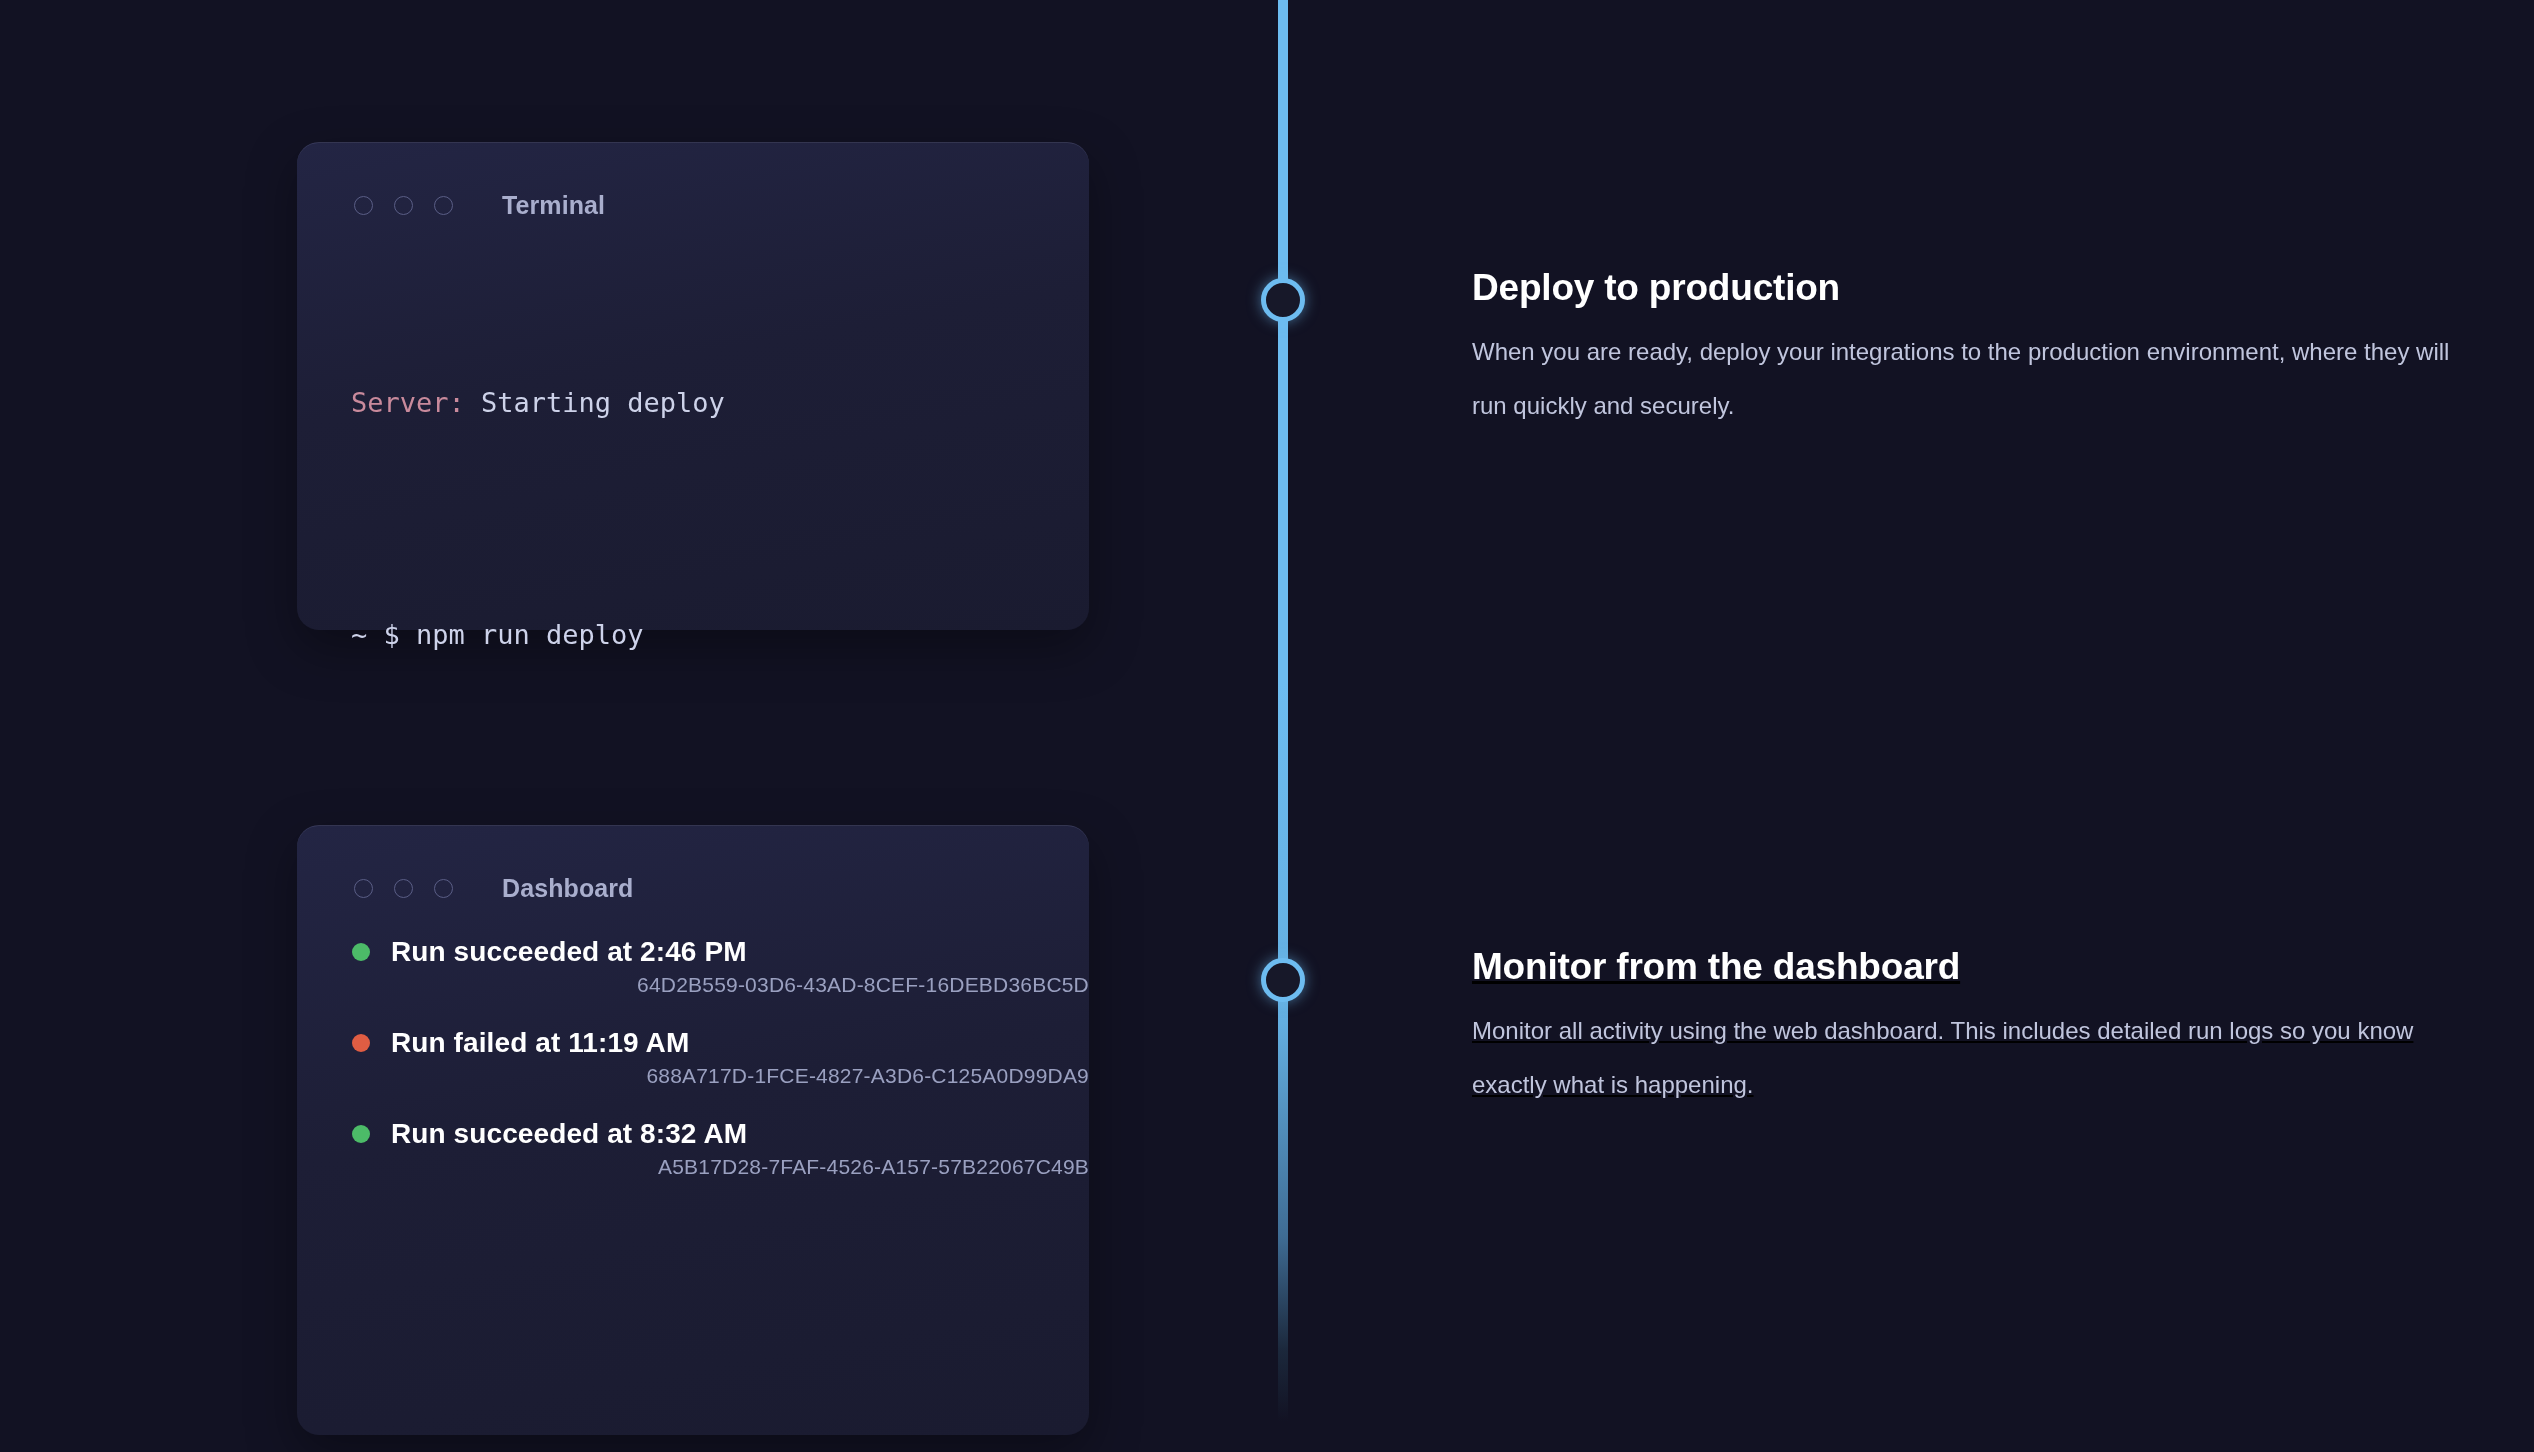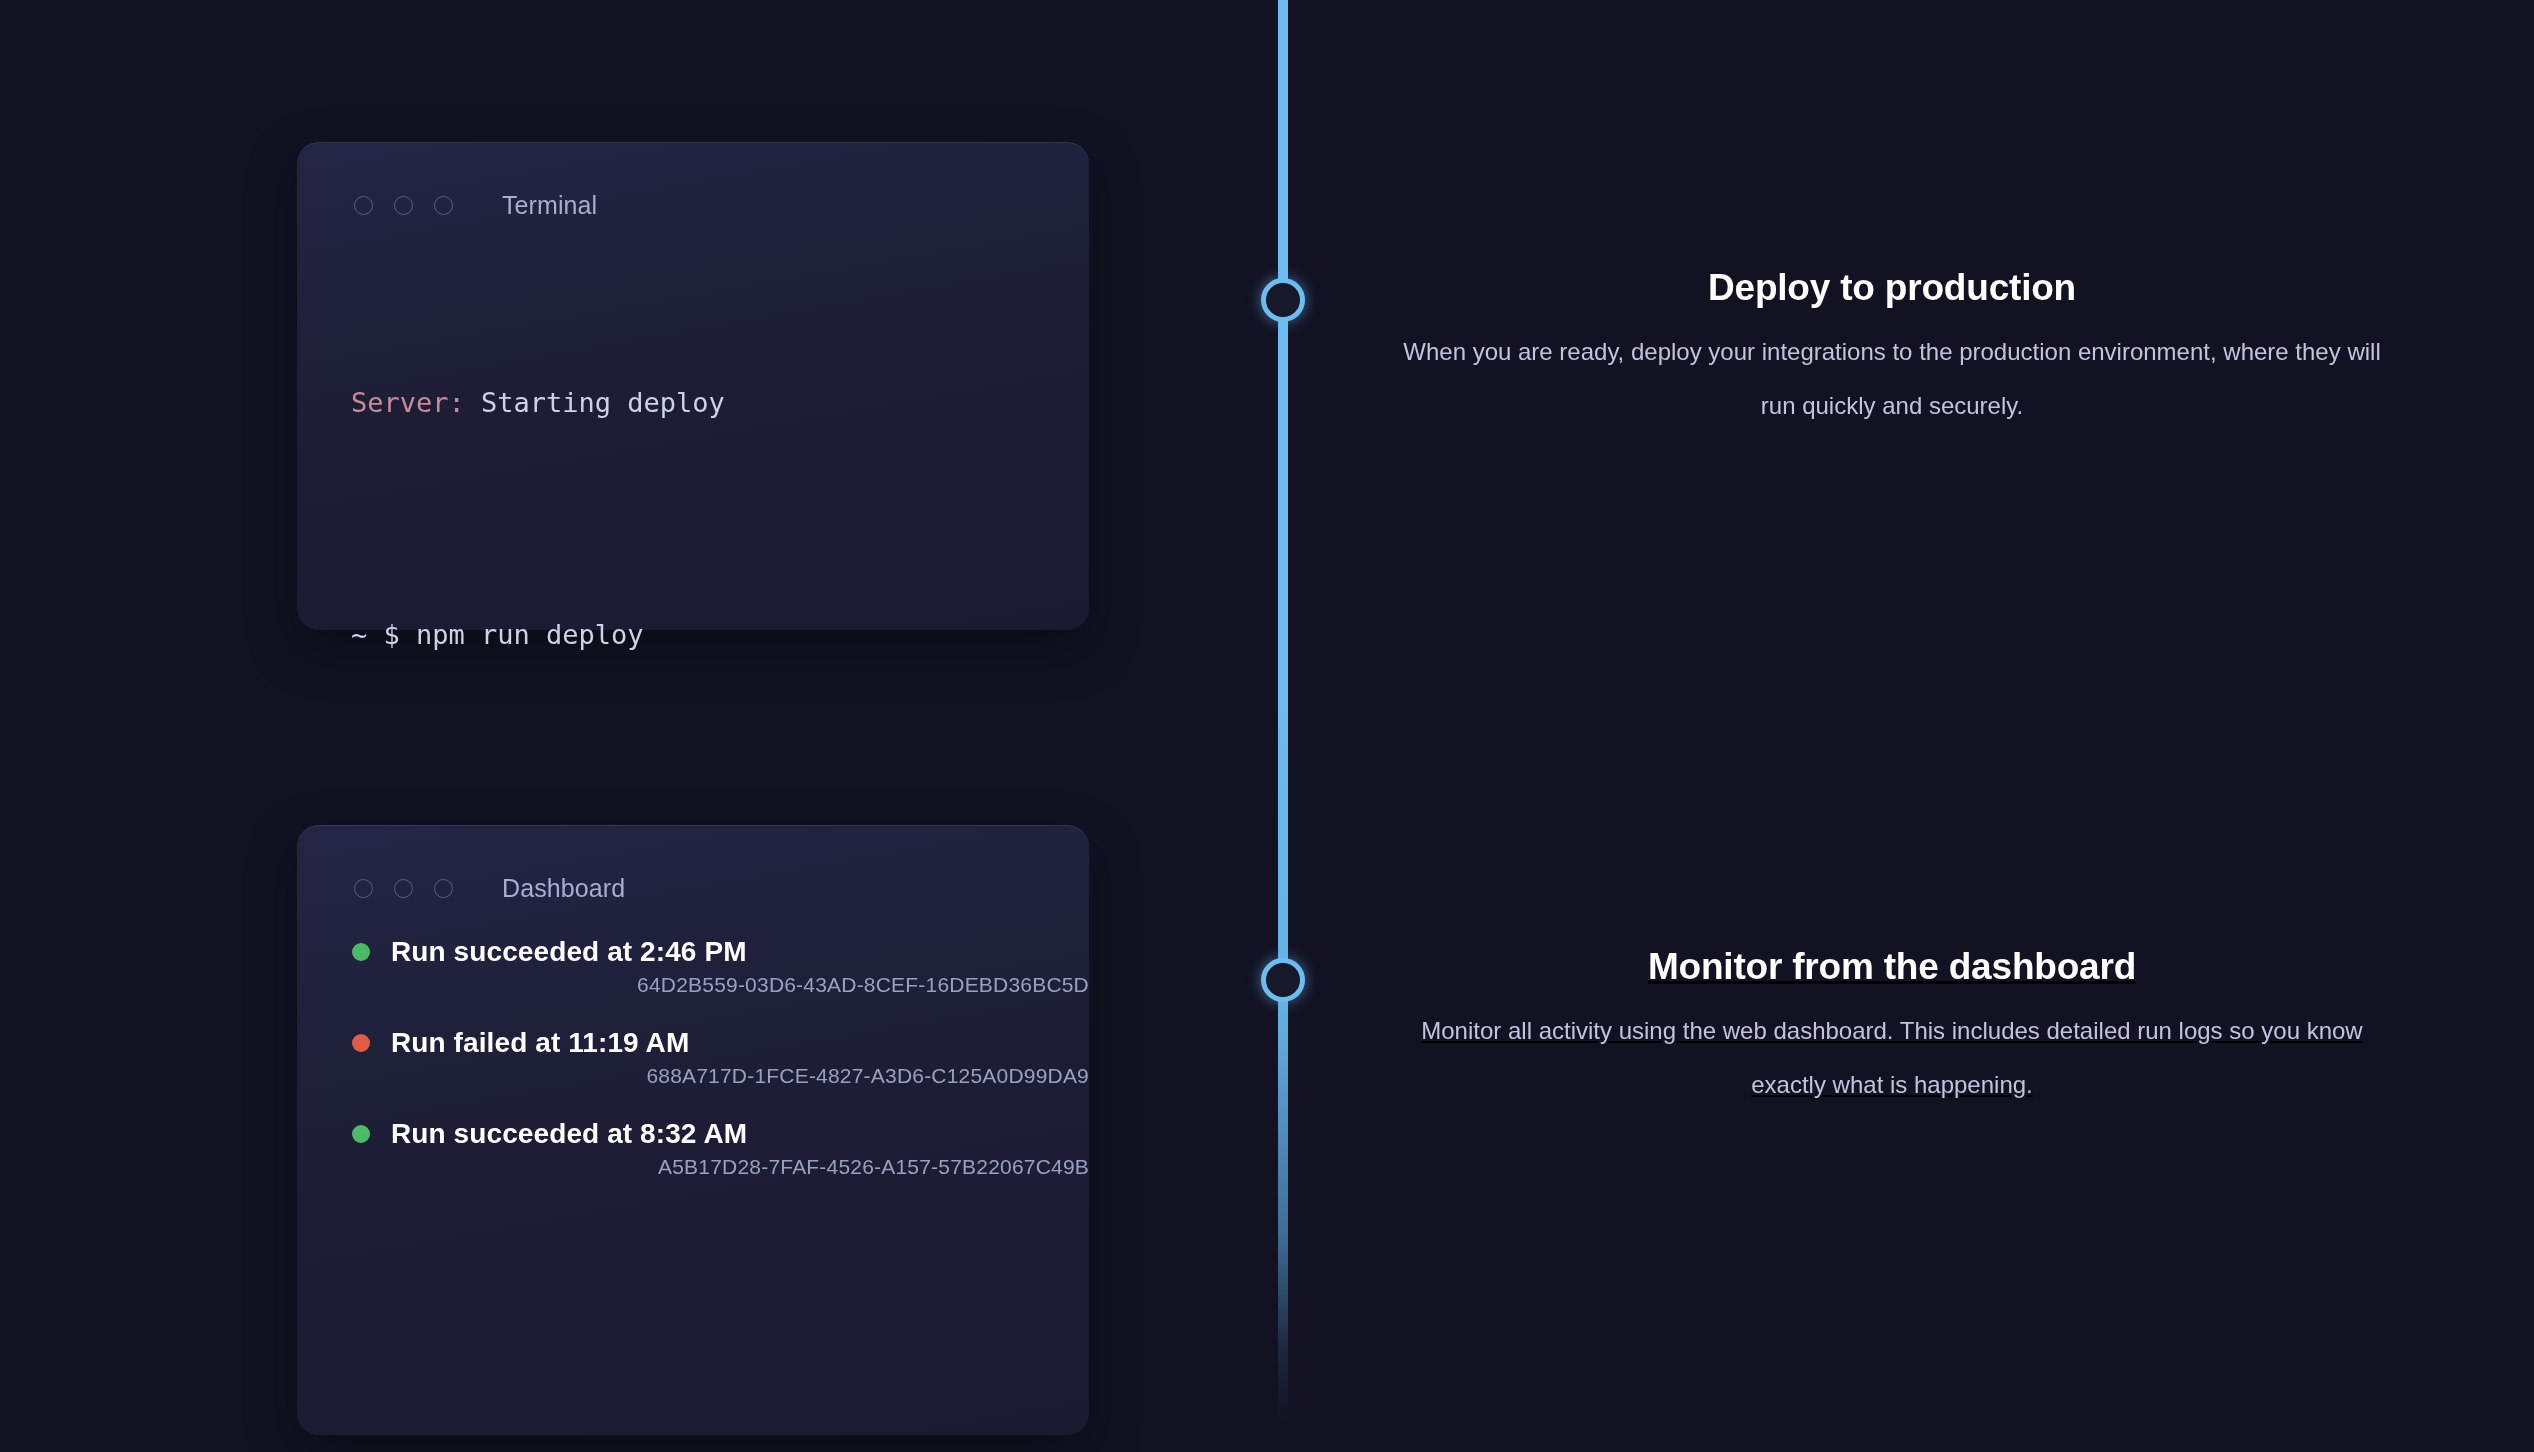--- a/index.html
+++ b/index.html
@@ -67,21 +67,21 @@
     width: 19px;
     height: 19px;
     border-radius: 50%;
     border: 1.6px solid #5A5E86;
     box-sizing: border-box;
     margin-right: 21px;
   }
   .window-title {
     margin-left: 28px;
     font-size: 25px;
-    font-weight: normal;
+    font-weight: bold;
     color: #A9AECD;
     letter-spacing: 0.1px;
   }
 
   
   #terminal-body {
     padding: 38px 0 0 54px;
     font-family: "DejaVu Sans Mono", "Liberation Mono", monospace;
     font-size: 27px;
     line-height: 58px;
@@ -128,23 +128,22 @@
     margin-left: 39px;
     margin-top: 5px;
     font-size: 21px;
     color: #9AA0C0;
     letter-spacing: 0.2px;
   }
 
   
   .feature {
     position: absolute;
-    left: 1402px;
+    left: 1472px;
     width: 980px;
-    text-align: center;
   }
   #feature-deploy  { top: 267px; }
   #feature-monitor { top: 946px; text-decoration: underline; }
 
   .feature-title {
     font-size: 37px;
     font-weight: bold;
     color: #FFFFFF;
     margin: 0 0 16px 0;
     letter-spacing: -0.2px;

